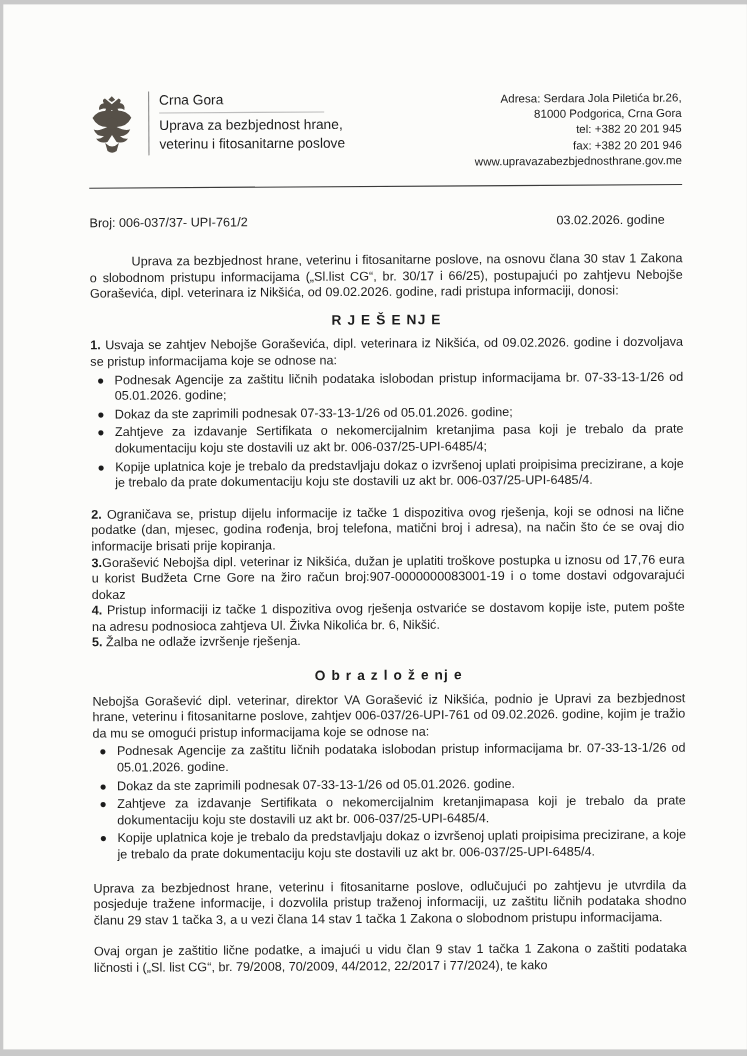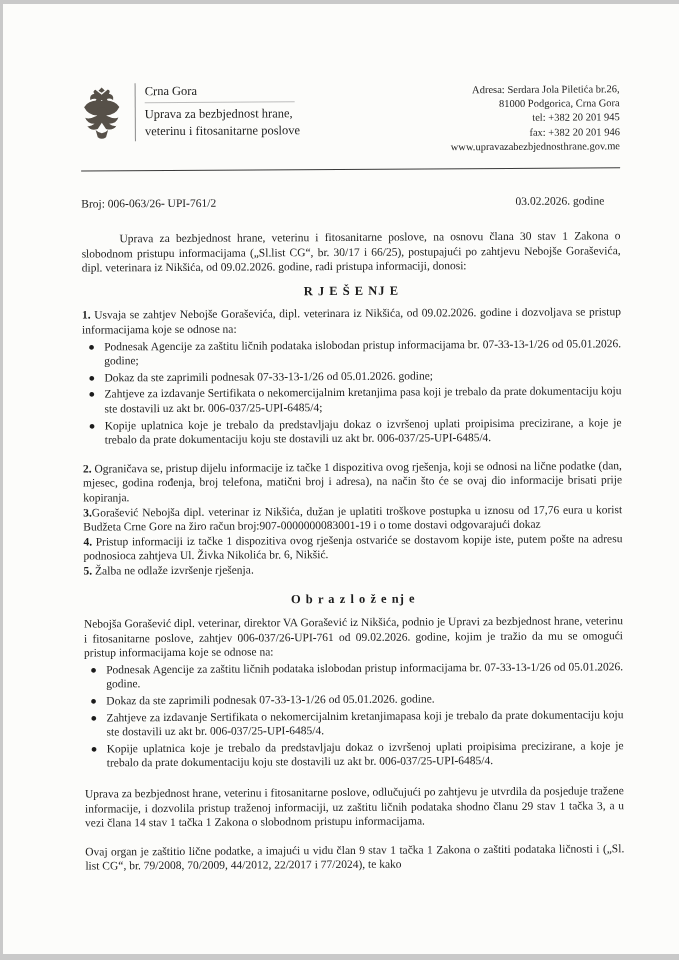--- a/index.html
+++ b/index.html
@@ -1,19 +1,19 @@
 <!DOCTYPE html>
 <html><head>
 <meta charset="utf-8">
 <style>
   html,body{margin:0;padding:0;background:#b9b9b9;}
   .viewport{
     position:relative;width:679px;height:960px;margin:0 auto;
     background:#c9c9c9;overflow:hidden;
-    font-family:Liberation Serif, serif;color:#1c1c1c;
+    font-family:Liberation Sans, sans-serif;color:#1c1c1c;
   }
   .paper{
     position:absolute;left:3px;top:4px;right:0;bottom:6px;
     background:#fcfcfa;overflow:hidden;
   }
   .scan{
     position:absolute;left:0;top:0;right:0;bottom:0;
     transform:rotate(-0.35deg);
     padding:78px 57px 0 80px;
     box-sizing:border-box;
@@ -82,21 +82,21 @@
           <div>Adresa: Serdara Jola Piletića br.26,</div>
           <div>81000 Podgorica, Crna Gora</div>
           <div>tel: +382 20 201 945</div>
           <div>fax: +382 20 201 946</div>
           <div>www.upravazabezbjednosthrane.gov.me</div>
         </div>
       </div>
       <hr class="hdr-rule">
 
       <div class="refrow">
-        <span>Broj: 006-063/26- UPI-761/2</span>
+        <span>Broj: 006-037/37- UPI-761/2</span>
         <span class="date">03.02.2026. godine</span>
       </div>
 
       <div class="doc">
 
         <p class="para intro">Uprava za bezbjednost hrane, veterinu i fitosanitarne poslove, na osnovu člana 30 stav 1 Zakona o slobodnom pristupu informacijama („Sl.list CG“, br. 30/17 i 66/25), postupajući po zahtjevu Nebojše Goraševića, dipl. veterinara iz Nikšića, od 09.02.2026. godine, radi pristupa informaciji, donosi:</p>
 
         <div class="sec-title">R J E Š E NJ E</div>
 
         <p class="item"><span class="num">1.</span> <span>Usvaja se zahtjev Nebojše Goraševića, dipl. veterinara iz Nikšića, od 09.02.2026. godine i dozvoljava se pristup informacijama koje se odnose na:</span></p>

